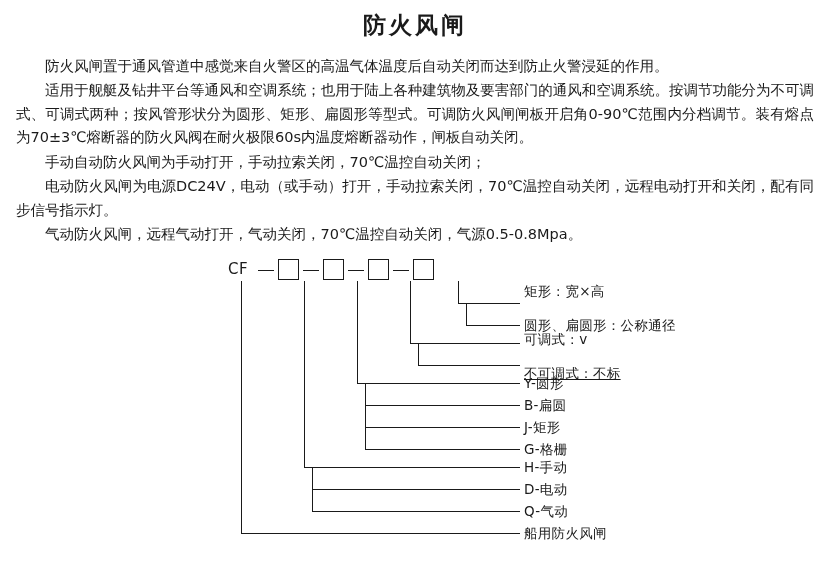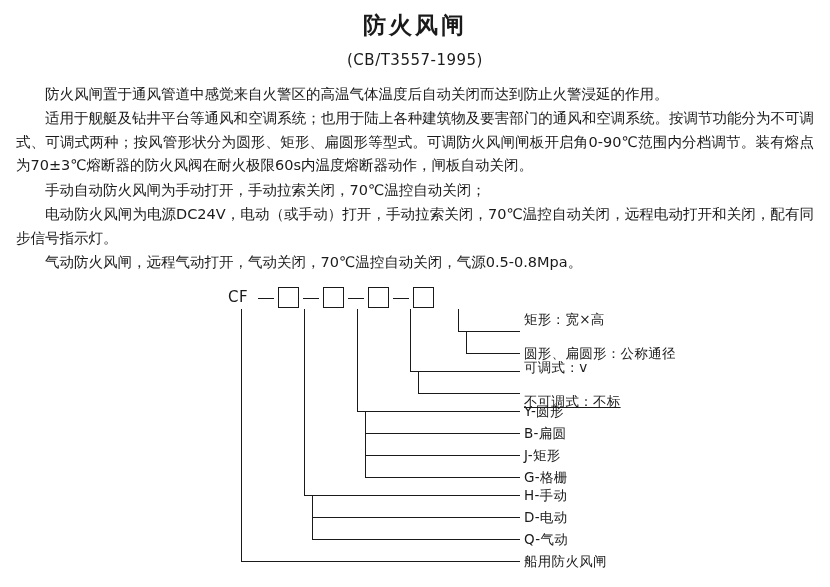--- a/index.html
+++ b/index.html
@@ -96,21 +96,20 @@
     white-space: nowrap;
     letter-spacing: 0.3px;
   }
 </style>
 </head>
 <body>
 
 <div class="page">
 
   <div class="title">防火风闸</div>
-  <div class="subtitle">(CB/T3557-1995)</div>
 
   <div class="body-text">
     <p class="para">防火风闸置于通风管道中感觉来自火警区的高温气体温度后自动关闭而达到防止火警浸延的作用。</p>
     <p class="para">适用于舰艇及钻井平台等通风和空调系统；也用于陆上各种建筑物及要害部门的通风和空调系统。按调节功能分为不可调式、可调式两种；按风管形状分为圆形、矩形、扁圆形等型式。可调防火风闸闸板开启角0-90℃范围内分档调节。装有熔点为70±3℃熔断器的防火风阀在耐火极限60s内温度熔断器动作，闸板自动关闭。</p>
     <p class="para">手动自动防火风闸为手动打开，手动拉索关闭，70℃温控自动关闭；</p>
     <p class="para">电动防火风闸为电源DC24V，电动（或手动）打开，手动拉索关闭，70℃温控自动关闭，远程电动打开和关闭，配有同步信号指示灯。</p>
     <p class="para">气动防火风闸，远程气动打开，气动关闭，70℃温控自动关闭，气源0.5-0.8Mpa。</p>
   </div>
 
   <div class="diagram">

